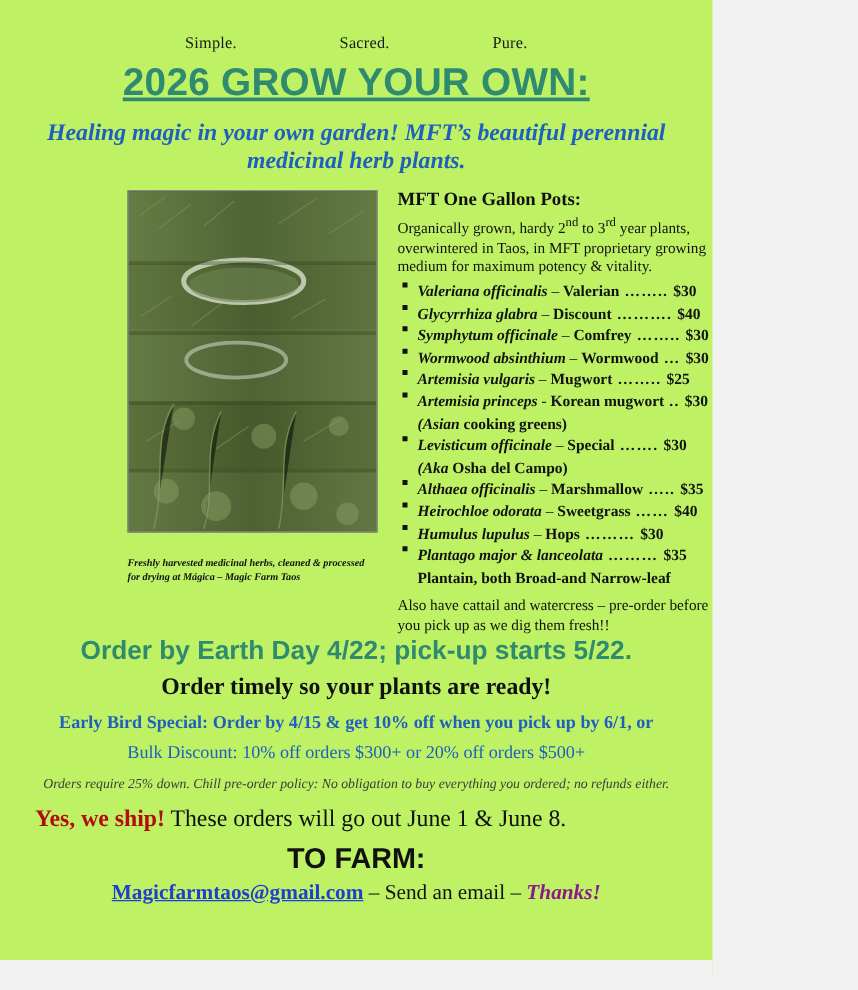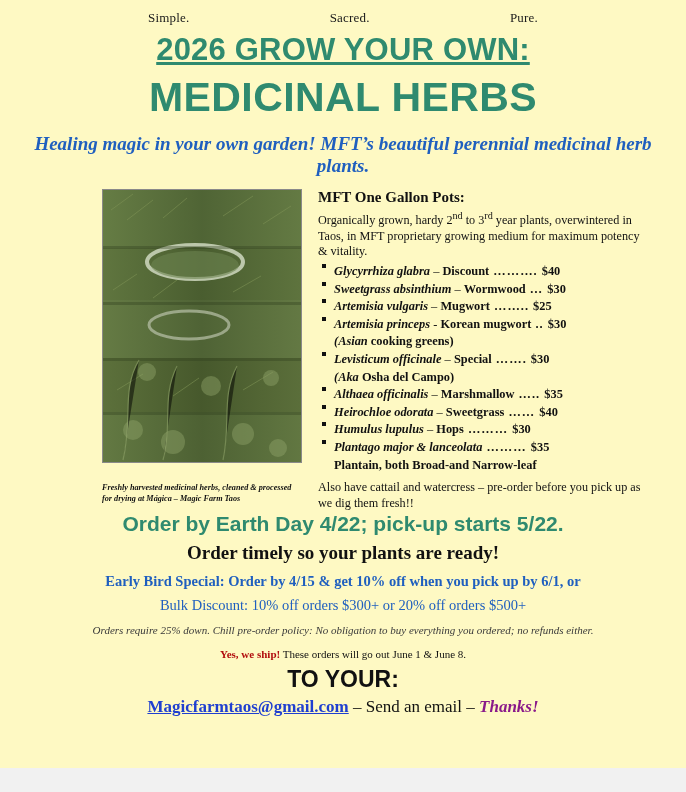--- a/index.html
+++ b/index.html
@@ -8,25 +8,25 @@
     background: #f1f1f1;
   }
   body {
     width: 686px;
     height: 792px;
     overflow: hidden;
     font-family: "Liberation Serif", serif;
   }
   .page {
     position: relative;
-    width: 686px;
+    width: 570px;
     height: 780px;
-    background: #fef9c3;
+    background: #bef264;
     box-sizing: border-box;
-    padding: 0 28px;
+    padding: 16px 28px;
   }
   .topline {
     display: flex;
     justify-content: space-between;
     padding: 10px 120px 0 120px;
     font-family: "Liberation Serif", serif;
     font-size: 13px;
     color: #1a1a1a;
   }
   .topline span { letter-spacing: .2px; }
@@ -178,23 +178,22 @@
     margin-top: 9px;
     text-align: center;
     font-family: "Liberation Serif", serif;
     font-style: italic;
     font-size: 11px;
     color: #3a3a3a;
     line-height: 1.45;
   }
   .ship {
     margin-top: 9px;
-    text-align: center;
-    font-family: "Liberation Serif", serif;
-    font-size: 11px;
+    font-family: "Liberation Serif", serif;
+    font-size: 19px;
     color: #111;
   }
   .ship b { color: #b10d0d; }
   .toorder {
     margin-top: 6px;
     text-align: center;
     font-family: "Liberation Sans", sans-serif;
     font-weight: bold;
     font-size: 23px;
     color: #111;
@@ -236,21 +235,20 @@
 
 <div class="page">
 
   <div class="topline">
     <span>Simple.</span>
     <span>Sacred.</span>
     <span>Pure.</span>
   </div>
 
   <h1 class="title1">2026 GROW YOUR OWN:</h1>
-  <h1 class="title2">MEDICINAL HERBS</h1>
   <div class="subtitle">Healing magic in your own garden!  MFT’s beautiful perennial medicinal herb plants.</div>
 
   <div class="mainrow">
 
     <div class="photocol">
       <div class="photo">
         <svg width="198" height="272" viewBox="0 0 198 272">
           <defs>
             <linearGradient id="g1" x1="0" y1="0" x2="0" y2="1">
               <stop offset="0%" stop-color="#5c7040"></stop>
@@ -301,22 +299,24 @@
           </g>
         </svg>
       </div>
       <div class="caption">Freshly harvested medicinal herbs, cleaned &amp; processed for drying at Mágica – Magic Farm Taos</div>
     </div>
 
     <div class="listcol">
       <div class="listhead">MFT One Gallon Pots:</div>
       <div class="blurb"><span>Organically grown, hardy 2<sup>nd</sup> to 3<sup>rd</sup> year plants, overwintered in Taos, in MFT proprietary growing medium for maximum potency &amp; vitality.</span></div>
       <ul class="herbs" id="herb-list">
+          <li><span class="bullet"></span><span class="latin">Valeriana officinalis</span><span> – </span><span class="common">Valerian</span><span class="dots">  ……..  </span><span class="price">$30</span></li>
           <li><span class="bullet"></span><span class="latin">Glycyrrhiza glabra</span><span> – </span><span class="common">Discount</span><span class="dots">  ……….  </span><span class="price">$40</span></li>
-          <li><span class="bullet"></span><span class="latin">Sweetgrass absinthium</span><span> – </span><span class="common">Wormwood</span><span class="dots">  …  </span><span class="price">$30</span></li>
+          <li><span class="bullet"></span><span class="latin">Symphytum officinale</span><span> – </span><span class="common">Comfrey</span><span class="dots">  ……..  </span><span class="price">$30</span></li>
+          <li><span class="bullet"></span><span class="latin">Wormwood absinthium</span><span> – </span><span class="common">Wormwood</span><span class="dots">  …  </span><span class="price">$30</span></li>
           <li><span class="bullet"></span><span class="latin">Artemisia vulgaris</span><span> – </span><span class="common">Mugwort</span><span class="dots">  ……..  </span><span class="price">$25</span></li>
           <li><span class="bullet"></span><span class="latin">Artemisia princeps</span><span> - </span><span class="common">Korean mugwort</span><span class="dots">  ..  </span><span class="price">$30</span></li>
           <li class="sub2" style="list-style: none;"><span class="ital">(Asian </span>cooking greens)</li>
           <li><span class="bullet"></span><span class="latin">Levisticum officinale</span><span> – </span><span class="common">Special</span><span class="dots">  …….  </span><span class="price">$30</span></li>
           <li class="sub2" style="list-style: none;"><span class="ital">(Aka </span>Osha del Campo)</li>
           <li><span class="bullet"></span><span class="latin">Althaea officinalis</span><span> – </span><span class="common">Marshmallow</span><span class="dots">  …..  </span><span class="price">$35</span></li>
           <li><span class="bullet"></span><span class="latin">Heirochloe odorata</span><span> – </span><span class="common">Sweetgrass</span><span class="dots">  ……  </span><span class="price">$40</span></li>
           <li><span class="bullet"></span><span class="latin">Humulus lupulus</span><span> – </span><span class="common">Hops</span><span class="dots">  ………  </span><span class="price">$30</span></li>
           <li><span class="bullet"></span><span class="latin">Plantago major &amp; lanceolata</span><span class="dots">  ………  </span><span class="price">$35</span></li>
           <li class="sub2" style="list-style: none;">Plantain, both Broad-and Narrow-leaf</li>
@@ -325,19 +325,19 @@
     </div>
 
   </div>
 
   <div class="orderline">Order by Earth Day 4/22; pick-up starts 5/22.</div>
   <div class="orderline2">Order timely so your plants are ready!</div>
   <div class="deal">Early Bird Special:  Order by 4/15 &amp; get 10% off when you pick up by 6/1, or</div>
   <div class="deal2">Bulk Discount:  10% off orders $300+ or 20% off orders $500+</div>
   <div class="policy">Orders require 25% down.  Chill pre-order policy: No obligation to buy everything you ordered; no refunds either.</div>
   <div class="ship"><b>Yes, we ship!</b><span> These orders will go out June 1 &amp; June 8.</span></div>
-  <div class="toorder">TO YOUR:</div>
+  <div class="toorder">TO FARM:</div>
   <div class="emailline">
     <a href="#">Magicfarmtaos@gmail.com</a><span> – Send an email – </span><span class="thanks">Thanks!</span>
   </div>
 
   <div class="bottombar"></div>
 </div>
 
 </body></html>

